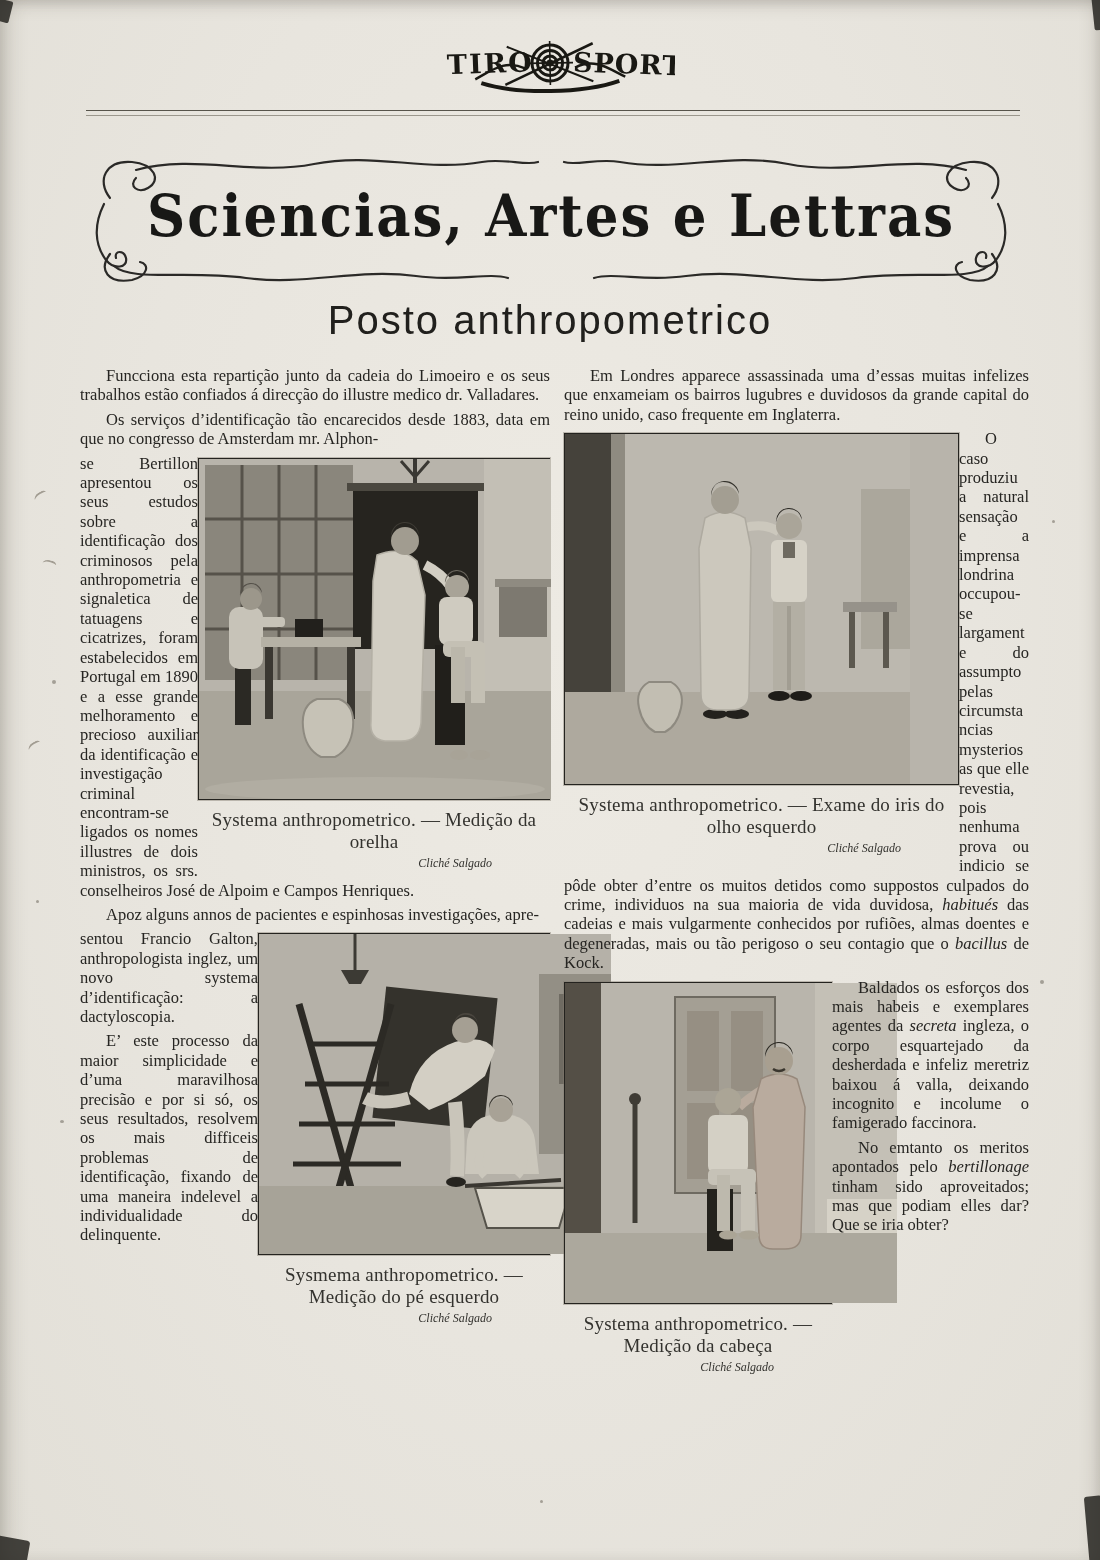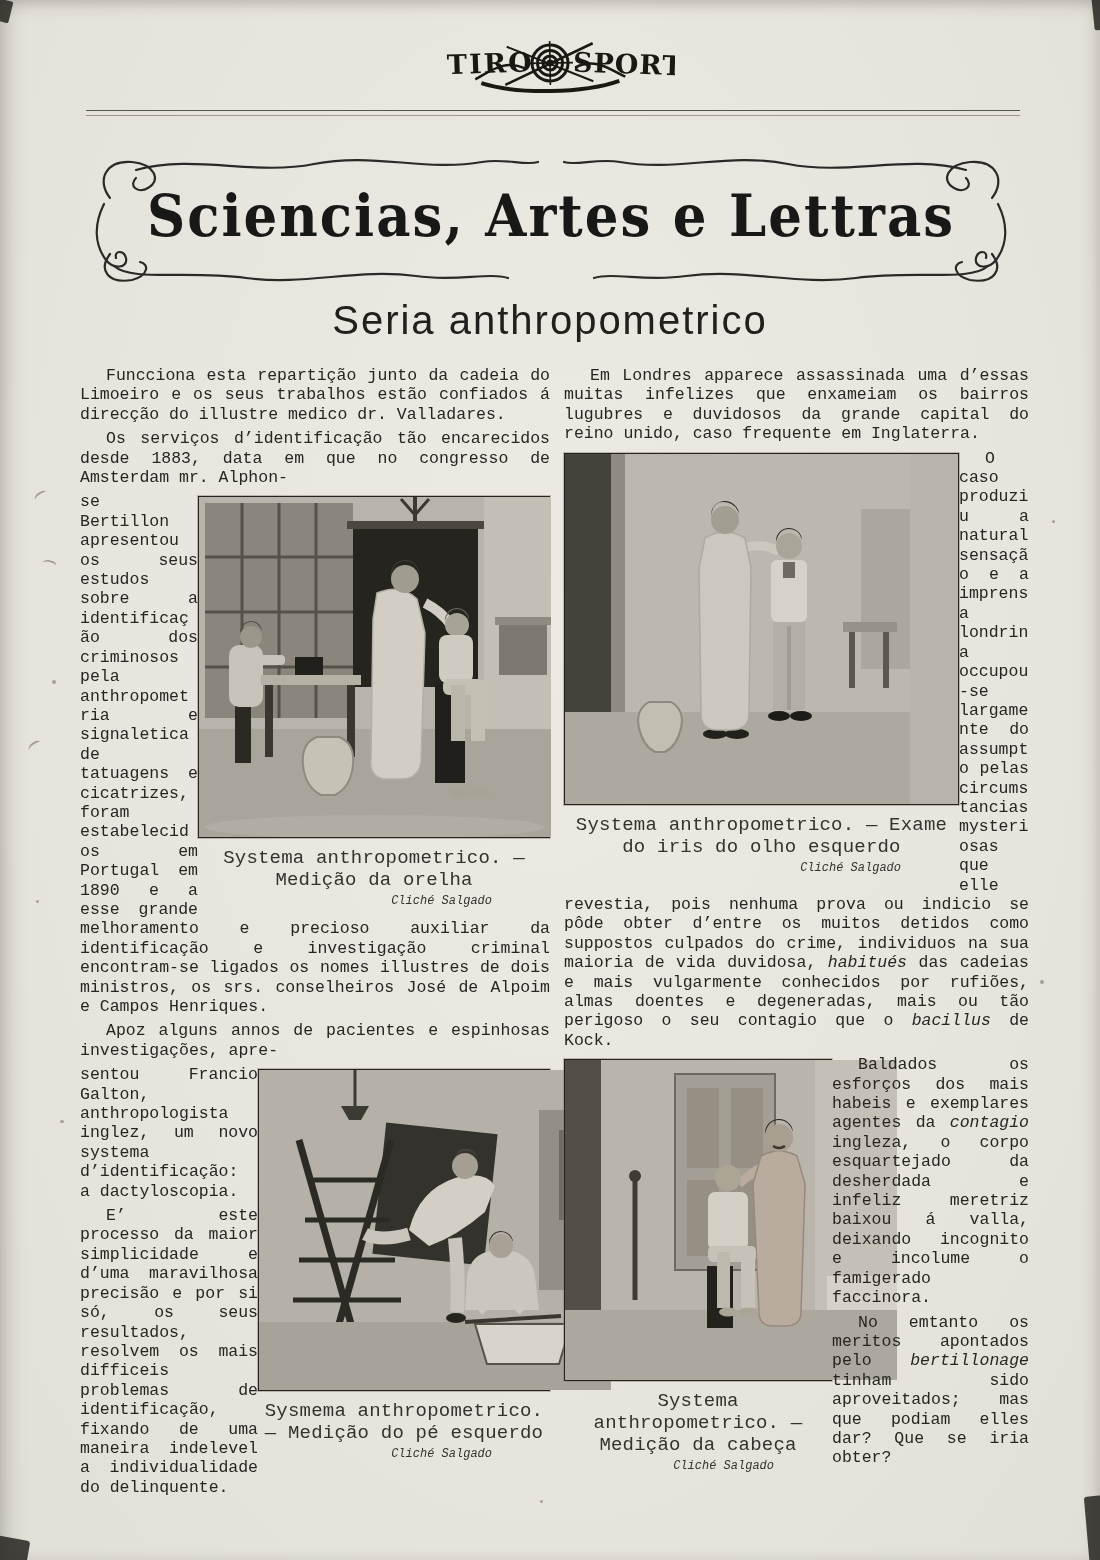--- a/index.html
+++ b/index.html
@@ -28,21 +28,21 @@
     letter-spacing:2px;color:#181816;transform:scaleY(1.08);
   }
   
   .article-title{
     position:absolute;top:298px;left:0;width:100%;text-align:center;
     font-family:"Liberation Sans", sans-serif;font-size:40px;letter-spacing:2px;
     color:#21201d;font-weight:400;
   }
   
   .content{position:absolute;top:366px;left:80px;width:957px;display:flex;gap:14px;
-    font-size:16.5px;line-height:19.4px;text-align:justify;hyphens:auto;font-family:Liberation Mono, monospace;}
+    font-size:16.5px;line-height:19.4px;text-align:justify;hyphens:auto;}
   .col-l{width:470px;}
   .col-r{width:465px;}
   p.para{margin:0 0 5px 0;overflow-wrap:break-word;}
   p.ind{text-indent:26px;}
   .itx{font-style:italic;}
   
   figure.fig{margin:4px 0 6px 0;}
   .fig-right{float:right;margin-left:9px;}
   .fig-left{float:left;margin-right:9px;}
   .photo{border:1px solid #24231f;box-shadow:0 0 0 1px rgba(130,124,112,.45);
@@ -99,21 +99,21 @@
         <path d="M914,58 C924,78 924,98 912,114 C904,124 890,122 892,112 C894,104 904,104 902,112"></path>
         <path d="M30,120 C48,136 102,124 162,132 C222,140 272,122 332,130 C372,136 404,126 424,132"></path>
         <path d="M26,108 C14,124 24,138 48,134 C64,130 66,118 56,116"></path>
         <path d="M904,120 C886,136 832,124 772,132 C712,140 662,122 602,130 C562,136 530,126 510,132"></path>
         <path d="M908,108 C920,124 910,138 886,134 C870,130 868,118 878,116"></path>
       </g>
     </svg>
     <div class="section-title">Sciencias, Artes e Lettras</div>
   </div>
 
-  <div class="article-title">Seria anthropometrico</div>
+  <div class="article-title">Posto anthropometrico</div>
 
   <div class="content">
 
     <div class="col-l">
       <p class="para ind">Funcciona esta repartição junto da cadeia do Limoeiro e os seus trabalhos estão confiados á direcção do illustre medico dr. Valladares.</p>
       <p class="para ind">Os serviços d’identificação tão encarecidos desde 1883, data em que no congresso de Amsterdam mr. Alphon-</p>
 
       <figure class="fig fig-right" style="width:352px">
         <div class="photo">
           <svg width="352" height="340" viewBox="0 0 352 340">
@@ -265,21 +265,21 @@
             <rect x="152" y="192" width="13" height="56" fill="#bdb9ad"></rect>
             <ellipse cx="184" cy="252" rx="10" ry="4.5" fill="#aba596"></ellipse>
             <ellipse cx="163" cy="252" rx="9" ry="4.5" fill="#aba596"></ellipse>
           </svg>
         </div>
         <figcaption>
           <div class="cap">Systema anthropometrico. — Medição da cabeça</div>
           <div class="credit">Cliché Salgado</div>
         </figcaption>
       </figure>
-      <p class="para ind"><span>Baldados os esforços dos mais habeis e exemplares agentes da </span><span class="itx">contagio</span><span> ingleza, o corpo esquartejado da desherdada e infeliz meretriz baixou á valla, deixando incognito e incolume o famigerado faccinora.</span></p>
+      <p class="para ind"><span>Baldados os esforços dos mais habeis e exemplares agentes da </span><span class="itx">secreta</span><span> ingleza, o corpo esquartejado da desherdada e infeliz meretriz baixou á valla, deixando incognito e incolume o famigerado faccinora.</span></p>
       <p class="para ind"><span>No emtanto os meritos apontados pelo </span><span class="itx">bertillonage</span><span> tinham sido aproveitados; mas que podiam elles dar? Que se iria obter?</span></p>
     </div>
   </div>
 
   <div class="artifact a-tl"></div>
   <div class="artifact a-tr"></div>
   <div class="artifact a-bl"></div>
   <div class="artifact a-br"></div>
   <div class="scribble" style="left:34px;top:492px;"></div>
   <div class="scribble" style="left:42px;top:560px;transform:rotate(18deg);"></div>

